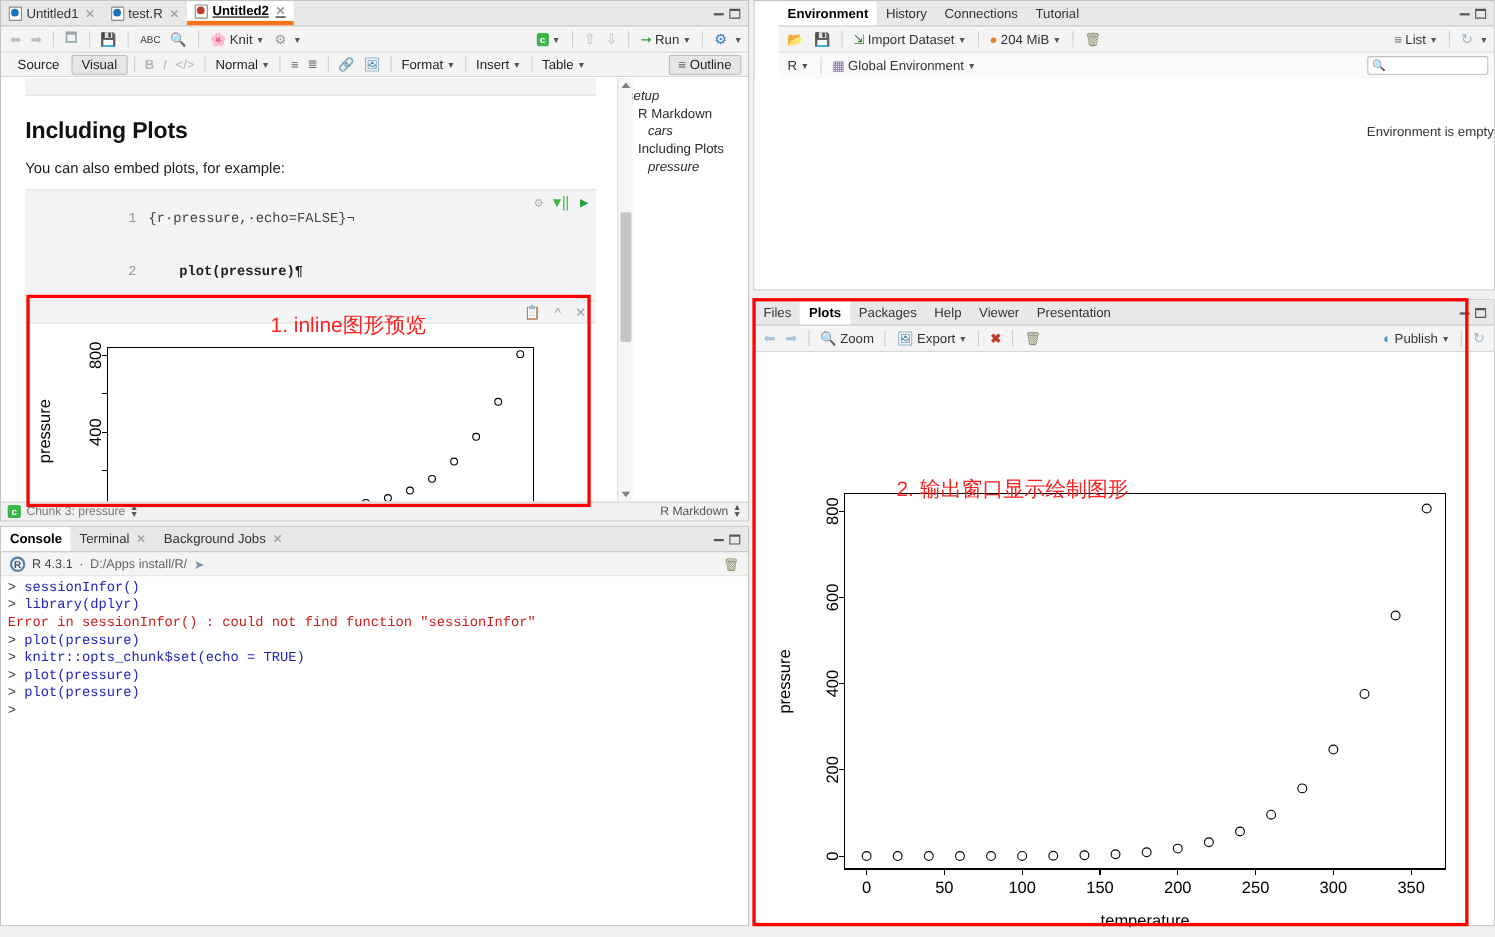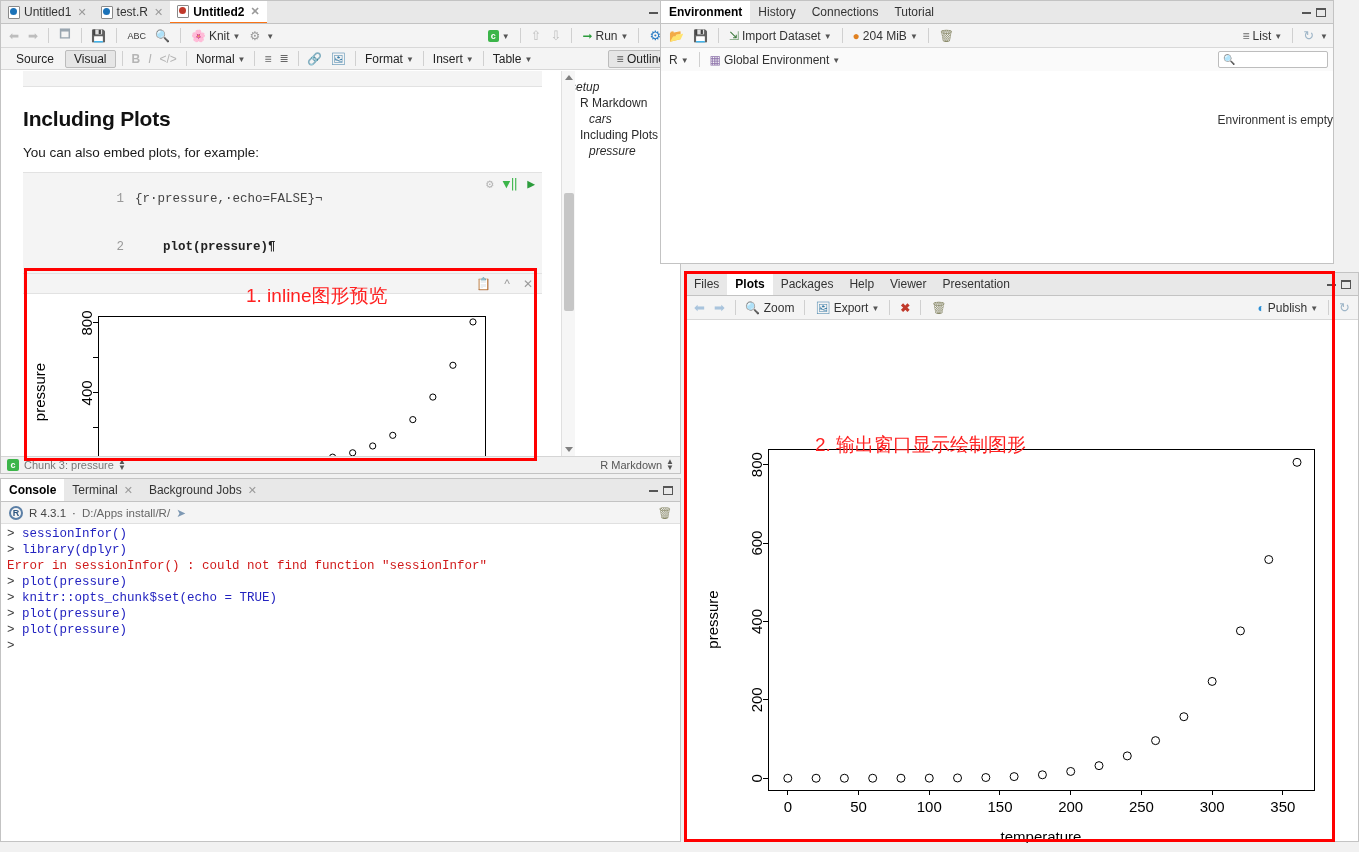--- a/index.html
+++ b/index.html
@@ -39,21 +39,21 @@
     display: flex; align-items: center; gap: 3px; padding: 0 5px;
     font-size: 12px; color: #333;
   }
   .tb-item { display: flex; align-items: center; gap: 3px; padding: 1px 3px; white-space: nowrap; }
   .sep { width: 1px; height: 15px; background: #d0d0d0; margin: 0 4px; }
   .caret { font-size: 8px; color: #555; transform: translateY(1px); }
 
   
   #source-pane { left: 0; top: 0; width: 681px; height: 474px; }
   #src-tabs .tab { border-right: none; padding: 0 7px; }
-  #src-tabs .tab.active { border-bottom: 1px solid #f97316; }
+  #src-tabs .tab.active { border-bottom: 4px solid #f97316; text-decoration: underline; }
   .doc-ico {
     width: 12px; height: 13px; background: #fff; border: 1px solid #8a8a8a;
     position: relative; border-radius: 1px;
   }
   .doc-ico::after {
     content: ""; position: absolute; left: 1px; top: 1px;
     width: 7px; height: 7px; border-radius: 50%;
   }
   .doc-ico.blue::after { background: #1b72b8; }
   .doc-ico.red::after { background: #c0392b; }
@@ -141,21 +141,21 @@
   #con-body {
     position: absolute; left: 0; top: 45px; right: 0; bottom: 0; padding: 2px 6px;
     font-family: "Liberation Mono", monospace; font-size: 12.5px; line-height: 16px;
     background: #fff; overflow: hidden;
   }
   .c-prompt { color: #3a3a3a; }
   .c-cmd { color: #2323c0; }
   .c-err { color: #d01b1b; }
 
   
-  #env-pane { left: 660px; top: 0; width: 674px; height: 264px; }
+  #env-pane { left: 685px; top: 0; width: 674px; height: 264px; padding-left: 22px; }
   .search-box {
     margin-left: auto; width: 110px; height: 17px; border: 1px solid #bdbdbd; background: #fff;
     display: flex; align-items: center; padding: 0 4px; border-radius: 2px;
   }
   #env-body {
     position: absolute; left: 0; top: 70px; right: 0; bottom: 0; background: #fff;
     display: flex; justify-content: flex-end; padding-top: 42px; font-size: 12px; color: #333;
   }
 
   

